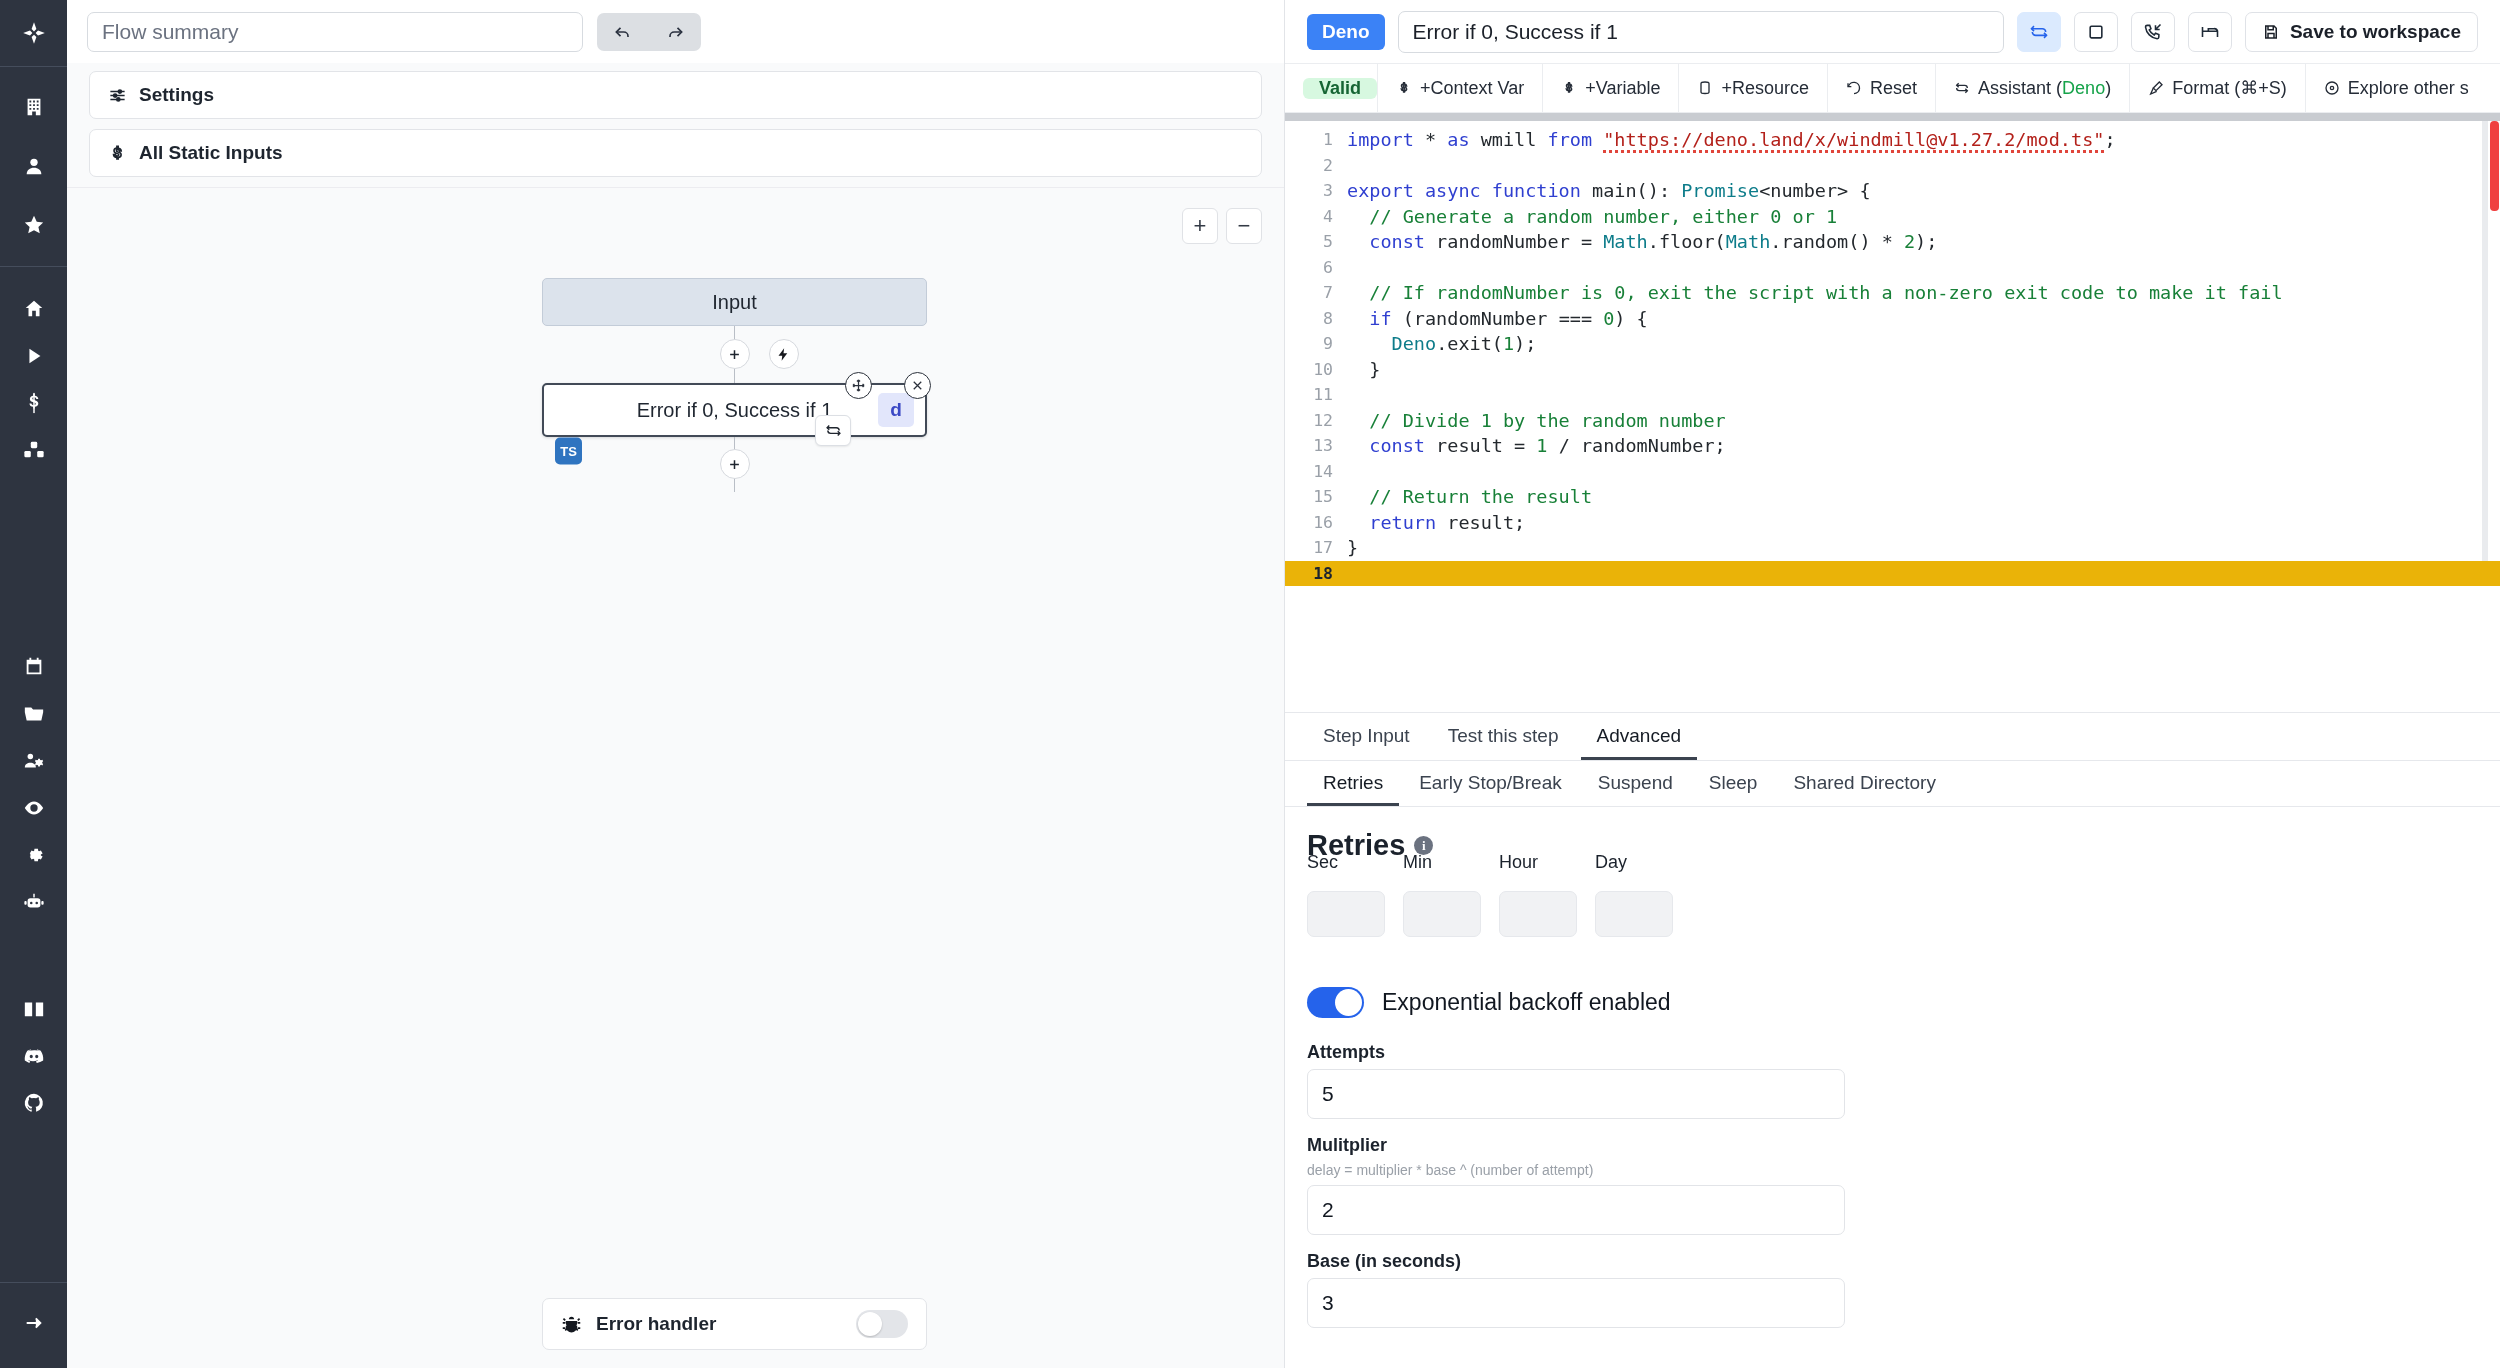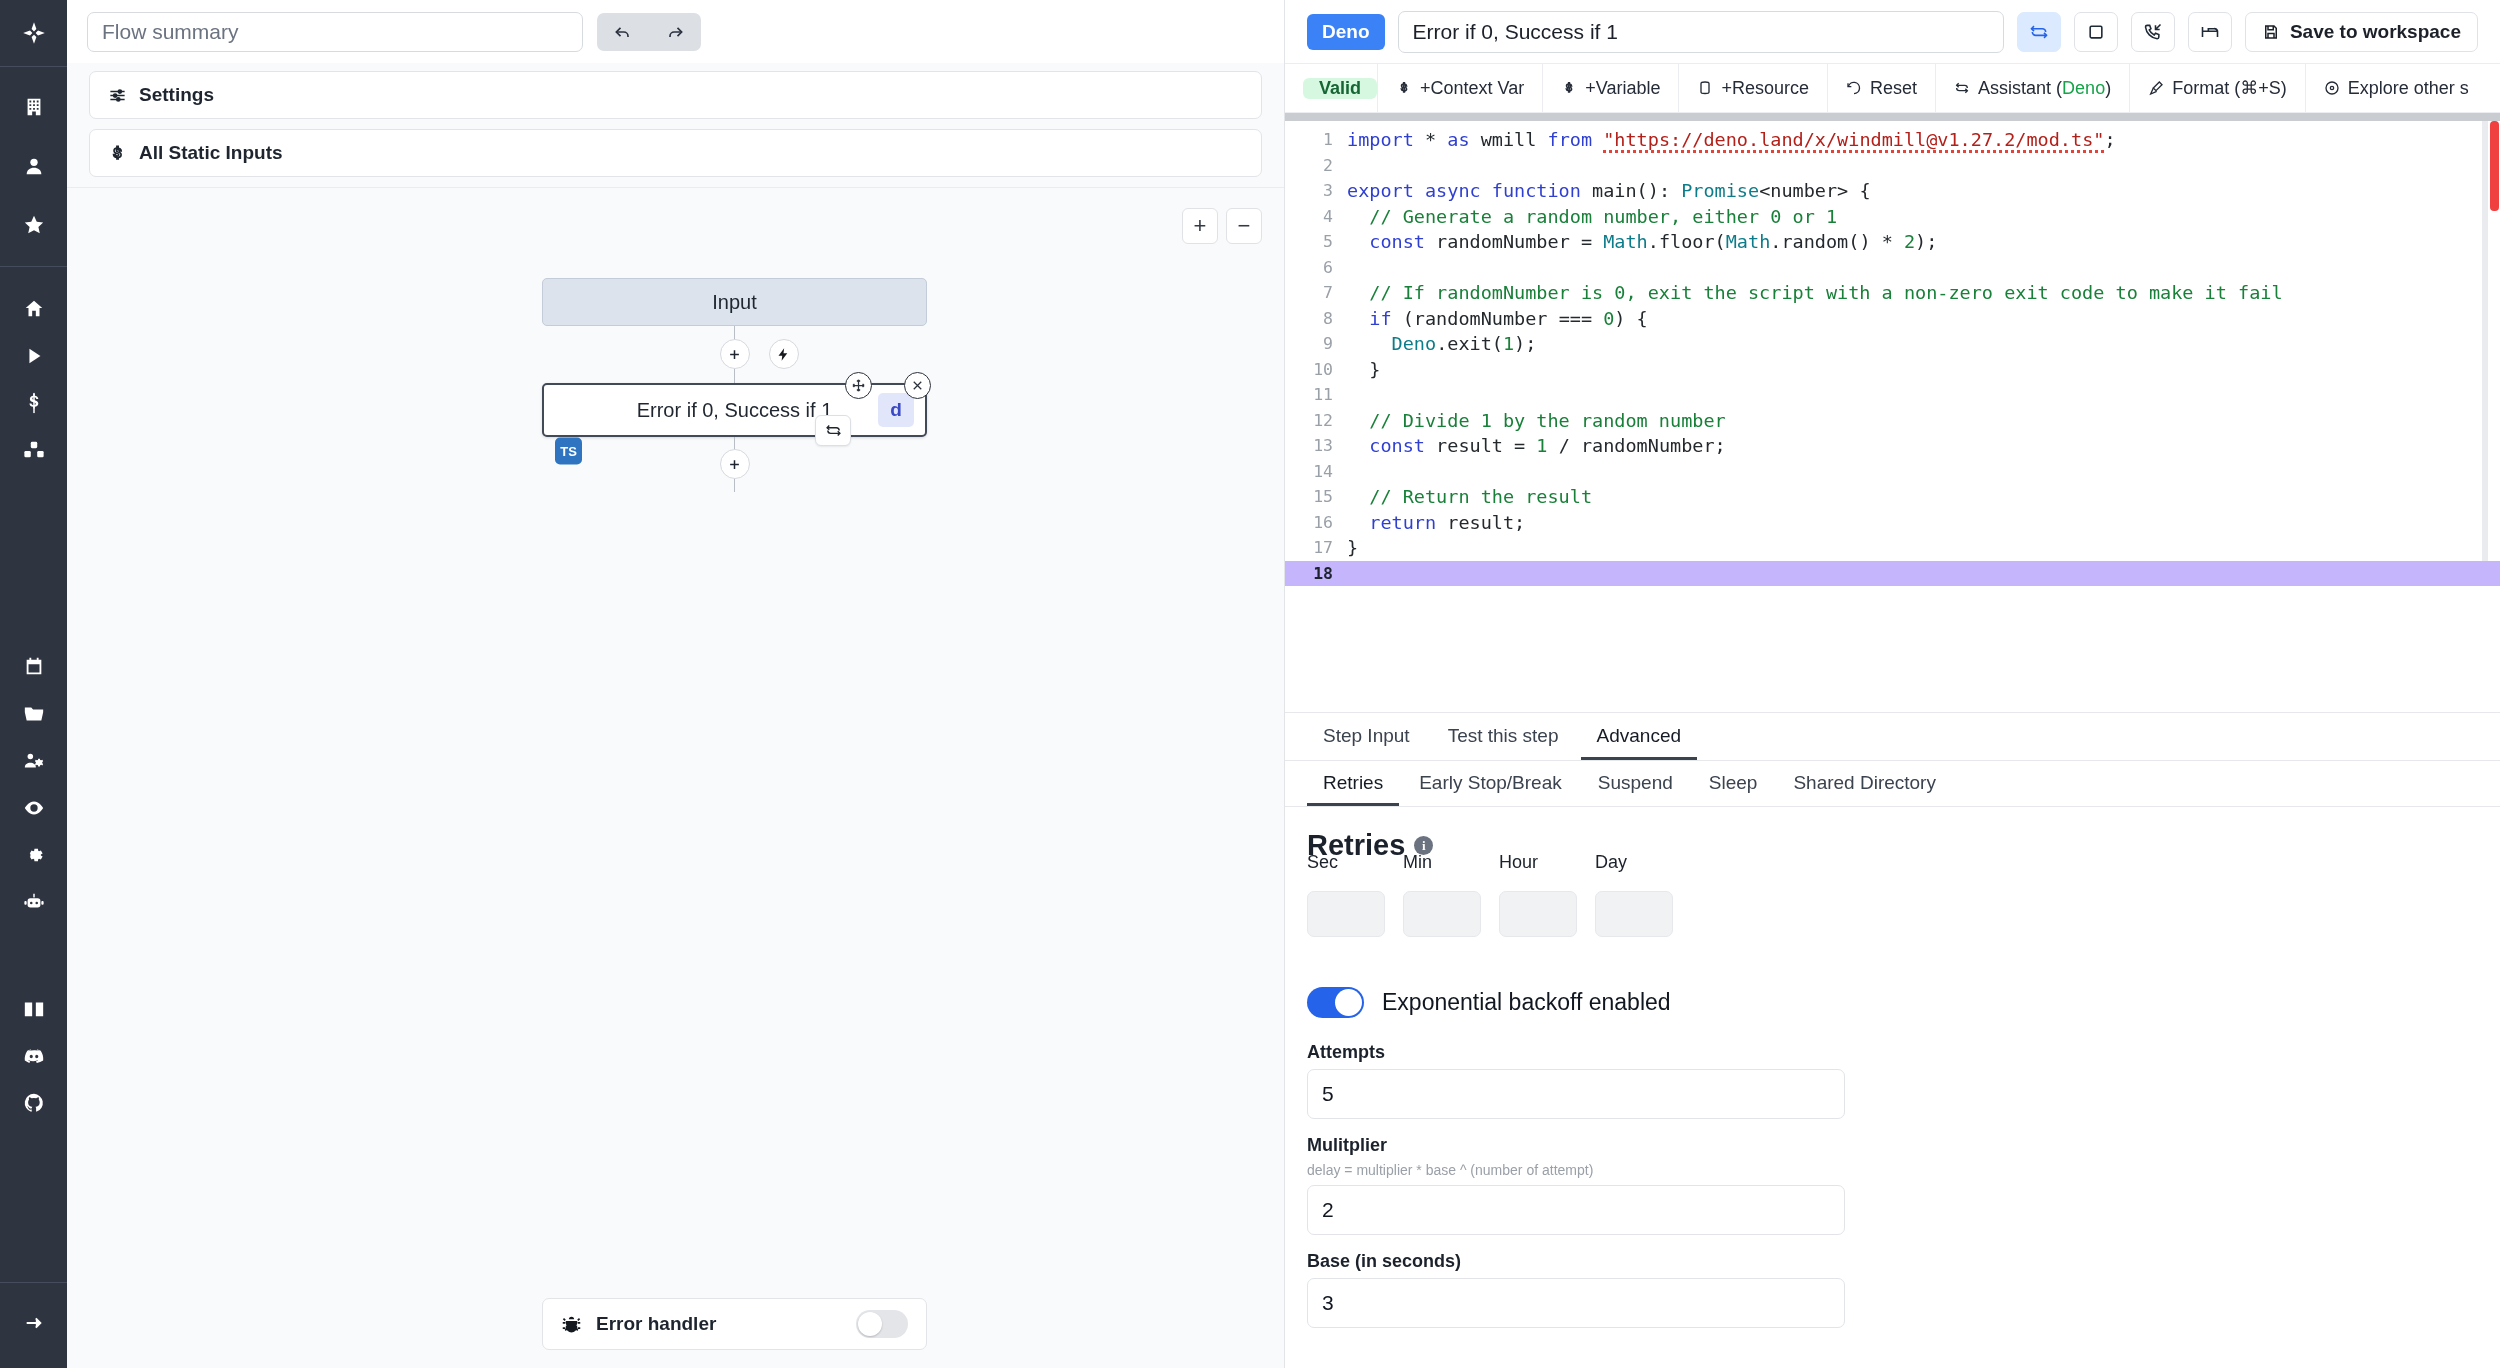--- a/index.html
+++ b/index.html
@@ -205,21 +205,21 @@
   .deno-green { color: #16a34a; }
 
   .editor {
     flex: 0 0 600px; position: relative; overflow: hidden;
     border-bottom: 1px solid #e6e8ec;
     font-family: "DejaVu Sans Mono", monospace;
   }
   .ed-topbar { height: 8px; background: #c9ccd1; }
   .code-rows { padding-top: 6px; }
   .crow { display: flex; height: 25.5px; align-items: center; font-size: 18.5px; }
-  .crow.hl { background: #c4b5fd; }
+  .crow.hl { background: #eab308; }
   .gutter {
     width: 62px; flex: 0 0 62px; text-align: right; padding-right: 14px;
     color: #9aa0a8; font-size: 16.5px;
   }
   .gutter.cur { color: #1d2430; font-weight: bold; }
   .ctext { white-space: pre; color: #24292e; }
   .k-kw { color: #2f3fd0; }
   .k-str { color: #b3201a; }
   .k-cmt { color: #188038; }
   .k-typ { color: #0d7c8a; }

